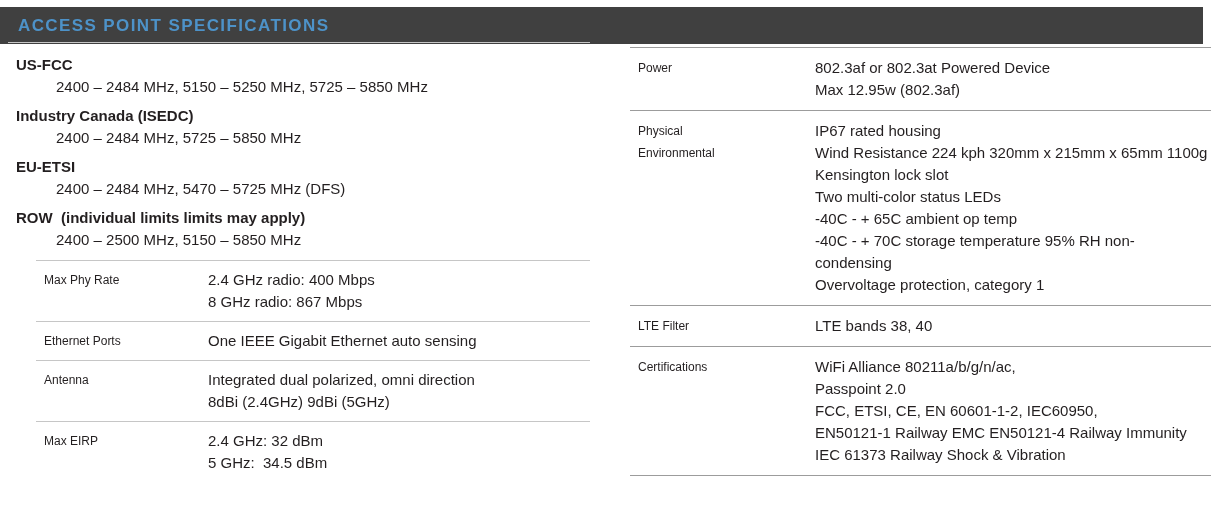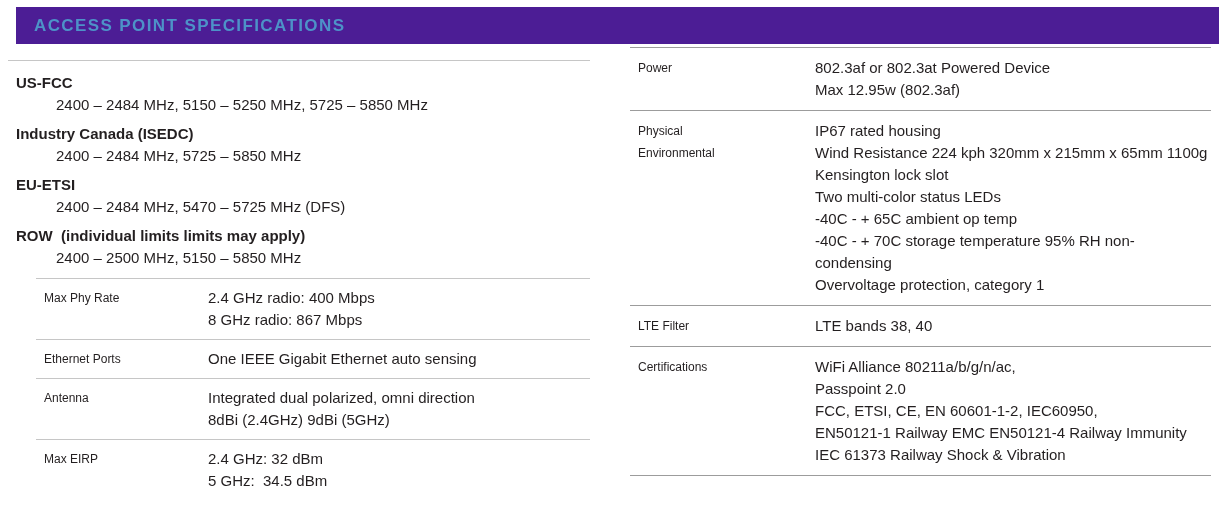--- a/index.html
+++ b/index.html
@@ -6,38 +6,38 @@
   html, body {
     width: 1220px; height: 516px;
     background: #ffffff;
     font-family: "Liberation Sans", sans-serif;
     color: #231f20;
     overflow: hidden;
     position: relative;
   }
   .header-band {
     position: absolute;
-    left: 16px; top: 7px;
+    left: 0; top: 7px;
     width: 1203px; height: 37px;
-    background: #4c1d95;
+    background: #404040;
     display: flex;
     align-items: center;
   }
   .header-title {
     font-size: 17px;
     font-weight: bold;
     letter-spacing: 1.4px;
     color: #4d92c8;
     padding-left: 18px;
     white-space: pre;
   }
   .col {
     position: absolute;
   }
-  .col-left  { left: 8px;   top: 60px; width: 582px; }
+  .col-left  { left: 8px;   top: 42px; width: 582px; }
   .col-right { left: 630px; top: 47px; width: 581px; }
 
   .freq-section {
     border-top: 1px solid #c6c6c6;
     padding: 11px 0 9px 8px;
   }
   .freq-block { margin-bottom: 7px; }
   .freq-block:last-child { margin-bottom: 0; }
   .freq-region {
     font-size: 15px; font-weight: bold; line-height: 22px;

